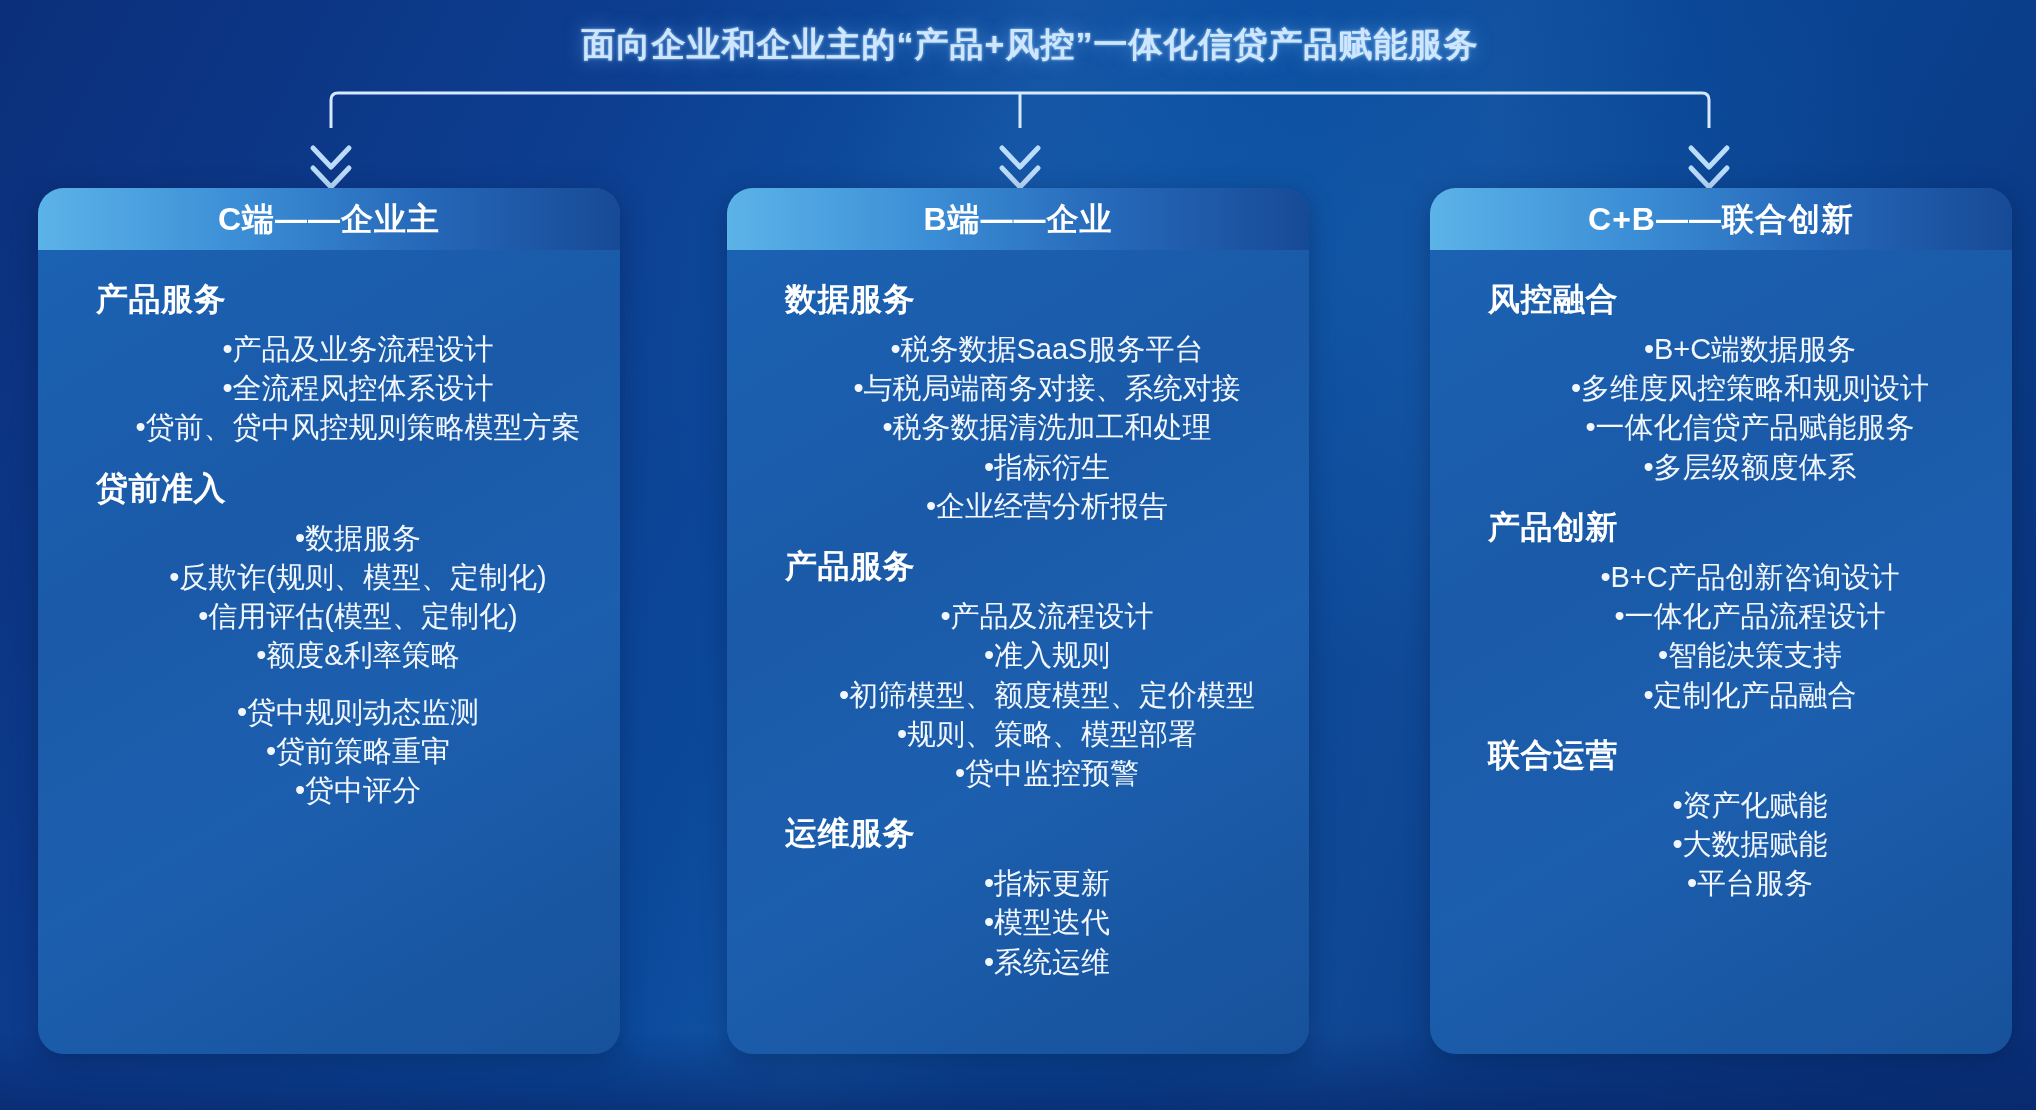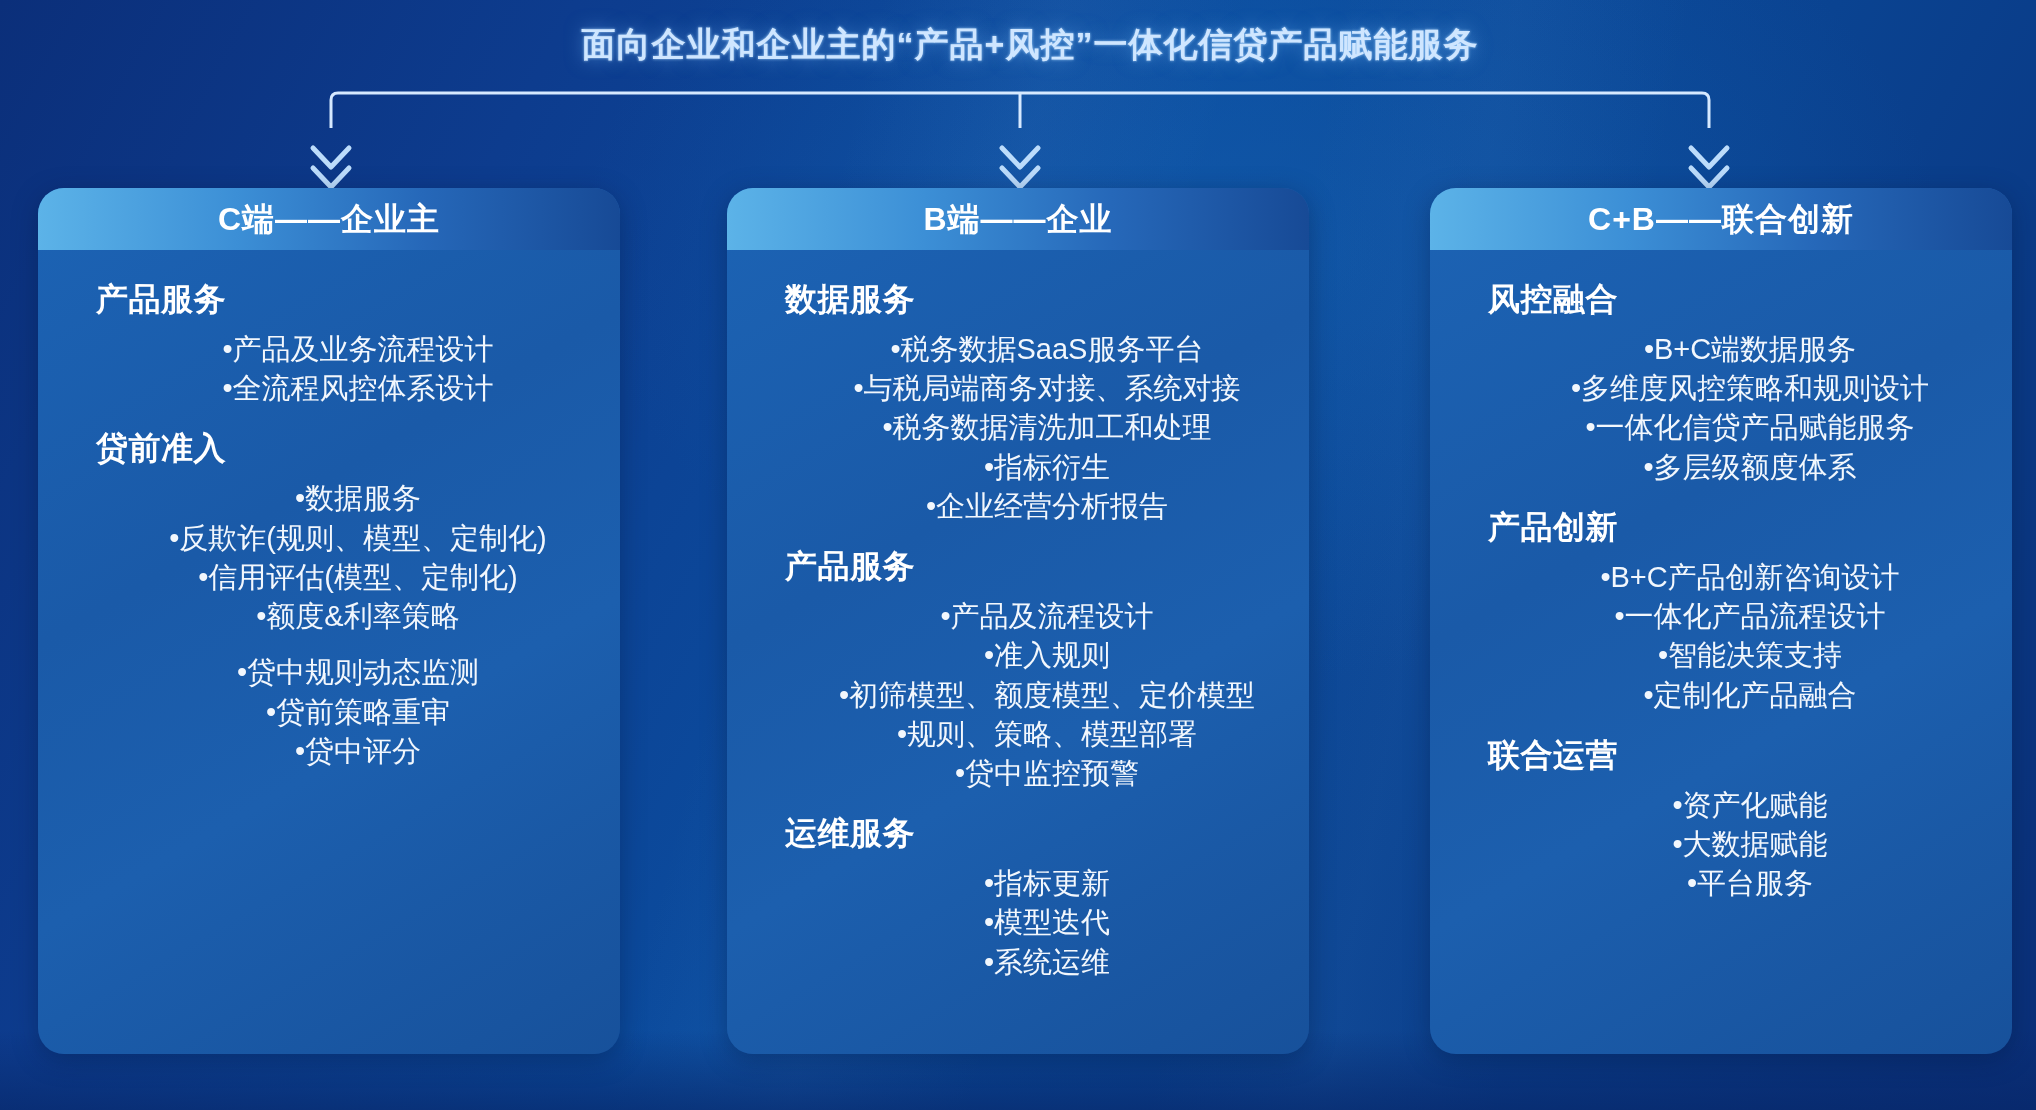--- a/index.html
+++ b/index.html
@@ -156,20 +156,21 @@
 
     <div class="card c1">
       <div class="card-head">C端——企业主</div>
       <div class="card-body">
 
         <div class="group">
           <div class="group-title">产品服务</div>
           <ul class="bullets">
             <li><span class="dot">•</span><span>产品及业务流程设计</span></li>
             <li><span class="dot">•</span><span>全流程风控体系设计</span></li>
+            <li><span class="dot">•</span><span>贷前、贷中风控规则策略模型方案</span></li>
           </ul>
         </div>
 
         <div class="group">
           <div class="group-title">贷前准入</div>
           <ul class="bullets">
             <li><span class="dot">•</span><span>数据服务</span></li>
             <li><span class="dot">•</span><span>反欺诈(规则、模型、定制化)</span></li>
             <li><span class="dot">•</span><span>信用评估(模型、定制化)</span></li>
             <li><span class="dot">•</span><span>额度&amp;利率策略</span></li>

